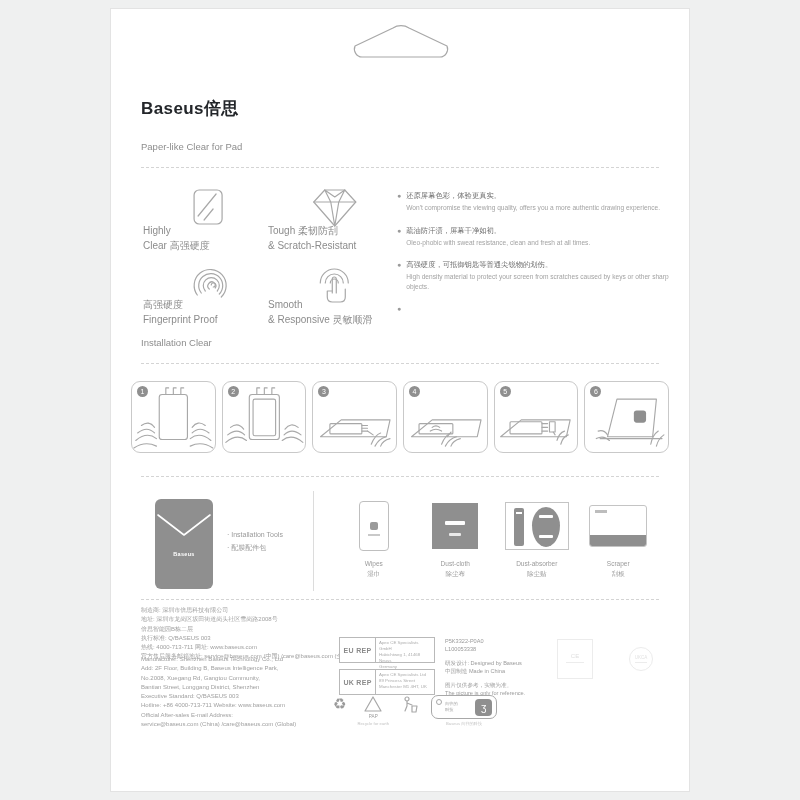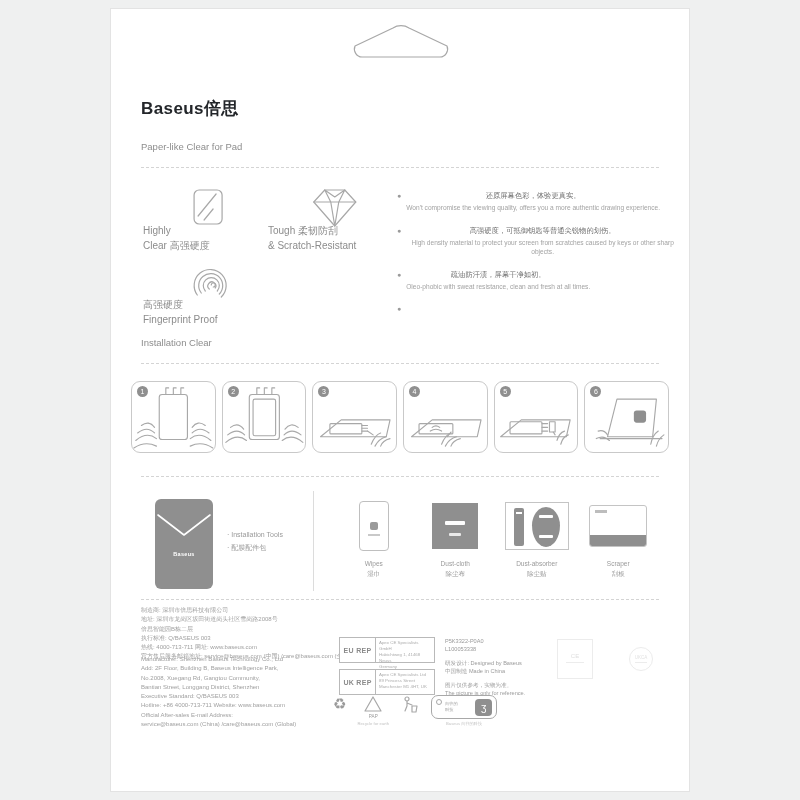--- a/index.html
+++ b/index.html
@@ -17,21 +17,21 @@
   .hr1 { top:158px; } .hr2 { top:354px; } .hr3 { top:467px; } .hr4 { top:590px; }
 
   
   .features { position:absolute; left:30px; top:176px; width:250px; height:148px;
               display:grid; grid-template-columns:1fr 1fr; grid-template-rows:1fr 1fr; }
   .feature { position:relative; }
   .feature .fic { position:absolute; left:50%; top:2px; transform:translateX(-38%); }
   .feature .ftx { position:absolute; left:2px; bottom:6px; font-size:10px; color:#8c8c8c; line-height:1.45; }
 
   
-  .benefits { position:absolute; left:286px; top:182px; width:282px;text-align:center; }
+  .benefits { position:absolute; left:286px; top:182px; width:282px; }
   .benefit { display:flex; margin-bottom:13px; }
   .benefit .dot { color:#9a9a9a; font-size:7px; line-height:10px; margin-right:5px; }
   .bzh { font-size:7.3px; color:#6d6d6d; margin-bottom:2px; }
   .ben { font-size:6.6px; color:#a3a3a3; line-height:1.45; }
 
   
   .steps-title { position:absolute; left:30px; top:328px; font-size:9.5px; color:#8d8d8d; }
   .steps { position:absolute; left:20px; right:20px; top:372px; display:flex; gap:6px; }
   .step { position:relative; flex:1; height:72px; border:1px solid #c9c9c9; border-radius:9px; background:#fff; }
   .badge { position:absolute; left:5px; top:4px; width:11px; height:11px; border-radius:50%;
@@ -144,42 +144,55 @@
           <path d="M14 32 a12 12 0 1 1 18 1"></path>
           <path d="M18 30 a8 8 0 1 1 12 0"></path>
           <path d="M22 28 a4 4 0 1 1 6 -1"></path>
           <path d="M24 24 a2 2 0 1 1 2 2"></path>
         </svg>
         <div class="ftx">
           <div>高强硬度</div>
             <div>Fingerprint Proof</div>
         </div>
       </div>
+      <div class="feature">
+        <svg class="fic line" width="44" height="44" viewBox="0 0 44 44">
+          <path d="M8 22 A14 14 0 0 1 36 22"></path>
+          <path d="M13 22 A9 9 0 0 1 31 22"></path>
+          <path d="M18 22 A4 4 0 0 1 26 22"></path>
+          <path d="M20 18 V32 M24 18 V32 M20 18 a2 2 0 0 1 4 0"></path>
+          <path d="M20 30 h-5 v6 q0 5 5 5 h8 q5 0 5 -5 v-8"></path>
+        </svg>
+        <div class="ftx">
+          <div>Smooth</div>
+            <div>&amp; Responsive 灵敏顺滑</div>
+        </div>
+      </div>
     </div>
 
     <div class="benefits">
       <div class="benefit">
         <span class="dot">●</span>
         <div>
             <div class="bzh">还原屏幕色彩，体验更真实。</div>
              <div class="ben">Won't compromise the viewing quality, offers you a more authentic drawing experience.</div>
           </div>
       </div>
       <div class="benefit">
         <span class="dot">●</span>
         <div>
-            <div class="bzh">高强硬度，可抵御钥匙等普通尖锐物的划伤。</div>
-             <div class="ben">High density material to protect your screen from scratches caused by keys or other sharp objects.</div>
+            <div class="bzh">疏油防汗渍，屏幕干净如初。</div>
+             <div class="ben">Oleo-phobic with sweat resistance, clean and fresh at all times.</div>
           </div>
       </div>
       <div class="benefit">
         <span class="dot">●</span>
         <div>
-            <div class="bzh">疏油防汗渍，屏幕干净如初。</div>
-             <div class="ben">Oleo-phobic with sweat resistance, clean and fresh at all times.</div>
+            <div class="bzh">高强硬度，可抵御钥匙等普通尖锐物的划伤。</div>
+             <div class="ben">High density material to protect your screen from scratches caused by keys or other sharp objects.</div>
           </div>
       </div>
       <div class="benefit">
         <span class="dot">●</span>
       </div>
     </div>
 
     <div class="steps-title">Installation Clear</div>
     <div class="hr hr2"></div>
 

